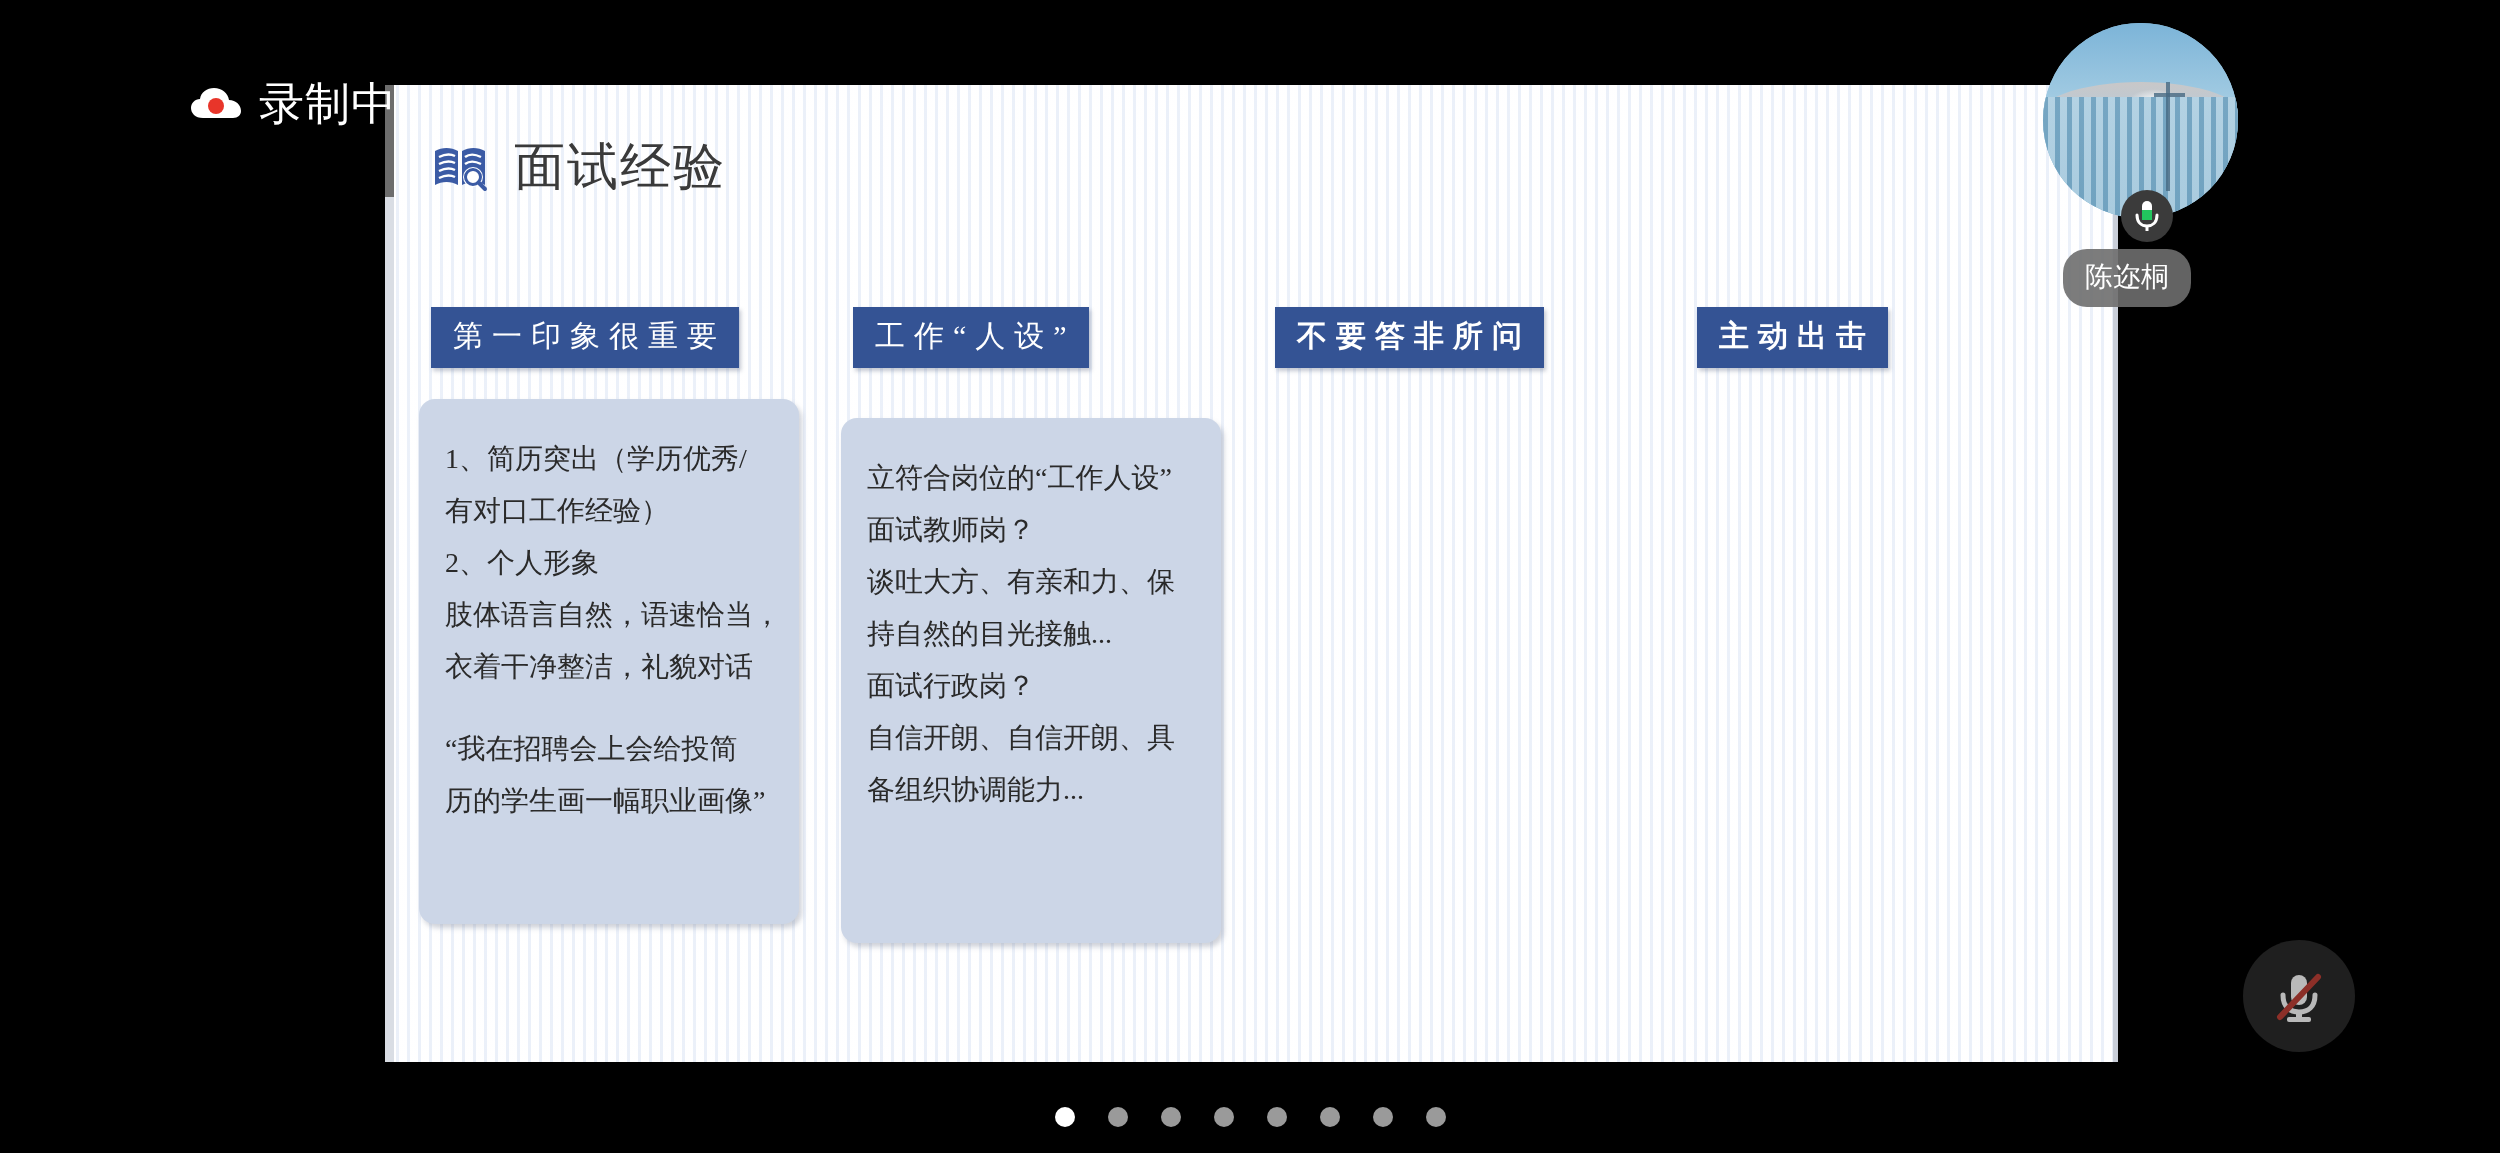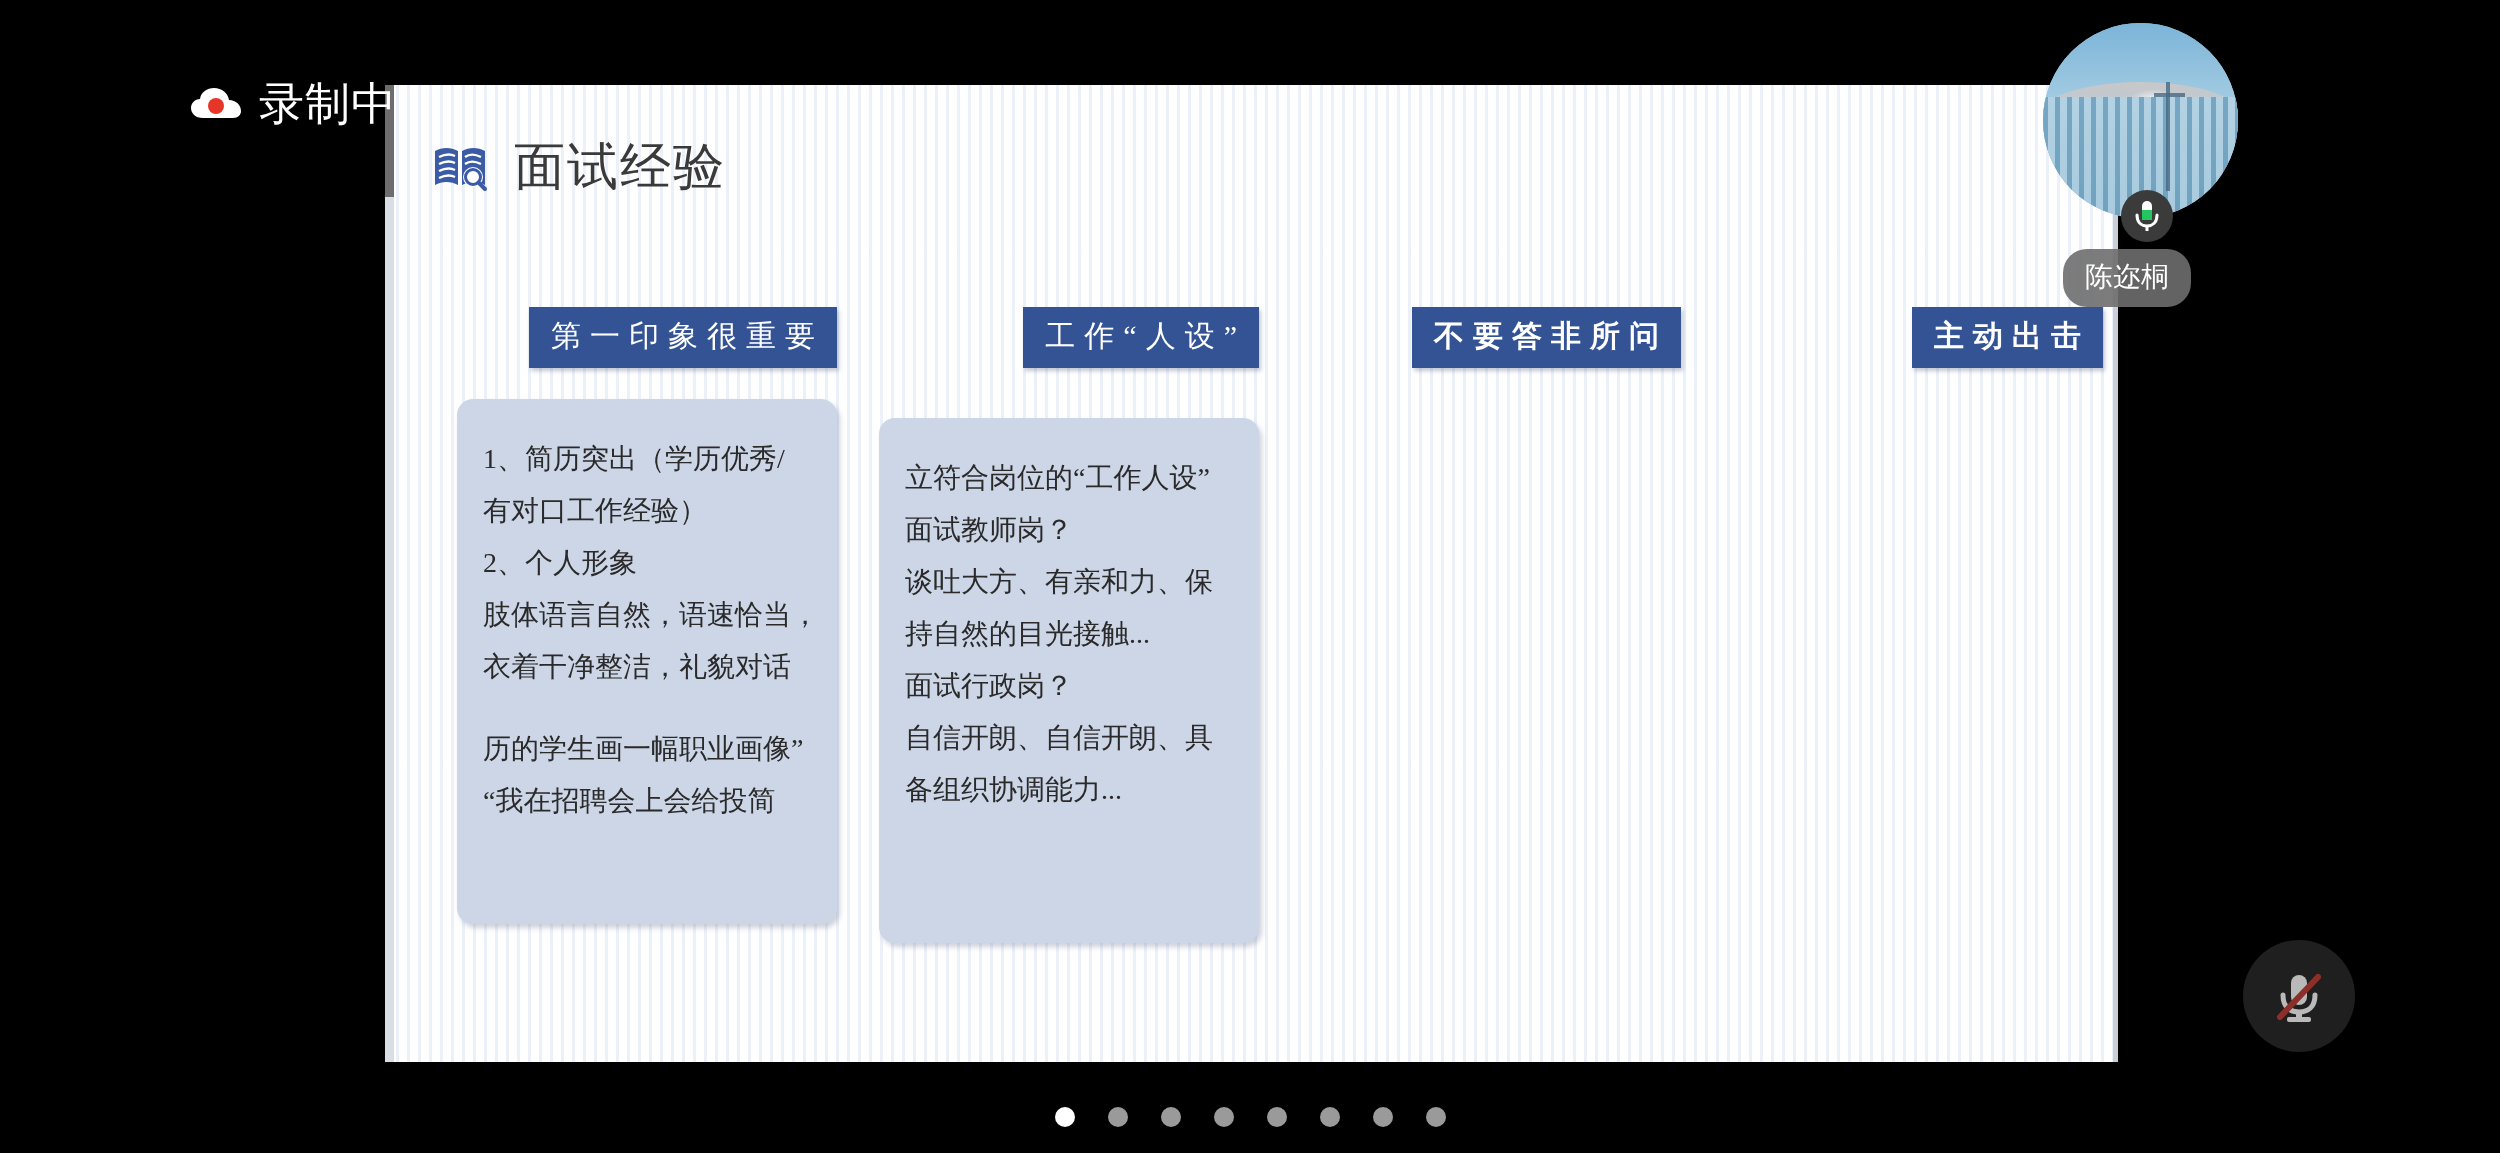--- a/index.html
+++ b/index.html
@@ -98,21 +98,21 @@
     left: 30px;
     top: 222px;
     width: 1690px;
     display: flex;
     gap: 0px;
   }
   .column {
     width: 422px;
     display: flex;
     flex-direction: column;
-    align-items: flex-end;
+    align-items: flex-start;
   }
   .col-header {
     color: #ffffff;
     background: #345394;
     padding: 9px 22px 11px 22px;
     font-size: 30px;
     white-space: nowrap;
     box-shadow: 2px 3px 4px rgba(90,100,125,0.35);
     margin-left: 16px;
   }
@@ -303,22 +303,22 @@
   <div id="columns">
       <div class="column" id="column-0">
         <div class="col-header serif">第一印象很重要</div>
         <div class="col-card">
           <div class="card-line">1、简历突出（学历优秀/</div>
           <div class="card-line">有对口工作经验）</div>
           <div class="card-line">2、个人形象</div>
           <div class="card-line">肢体语言自然，语速恰当，</div>
           <div class="card-line">衣着干净整洁，礼貌对话</div>
           <div class="card-line spacer"></div>
+          <div class="card-line">“我在招聘会上会给投简</div>
           <div class="card-line">历的学生画一幅职业画像”</div>
-          <div class="card-line">“我在招聘会上会给投简</div>
         </div>
       </div>
       <div class="column" id="column-1">
         <div class="col-header serif">工作“人设”</div>
         <div class="col-card">
           <div class="card-line">立符合岗位的“工作人设”</div>
           <div class="card-line">面试教师岗？</div>
           <div class="card-line">谈吐大方、有亲和力、保</div>
           <div class="card-line">持自然的目光接触...</div>
           <div class="card-line">面试行政岗？</div>

